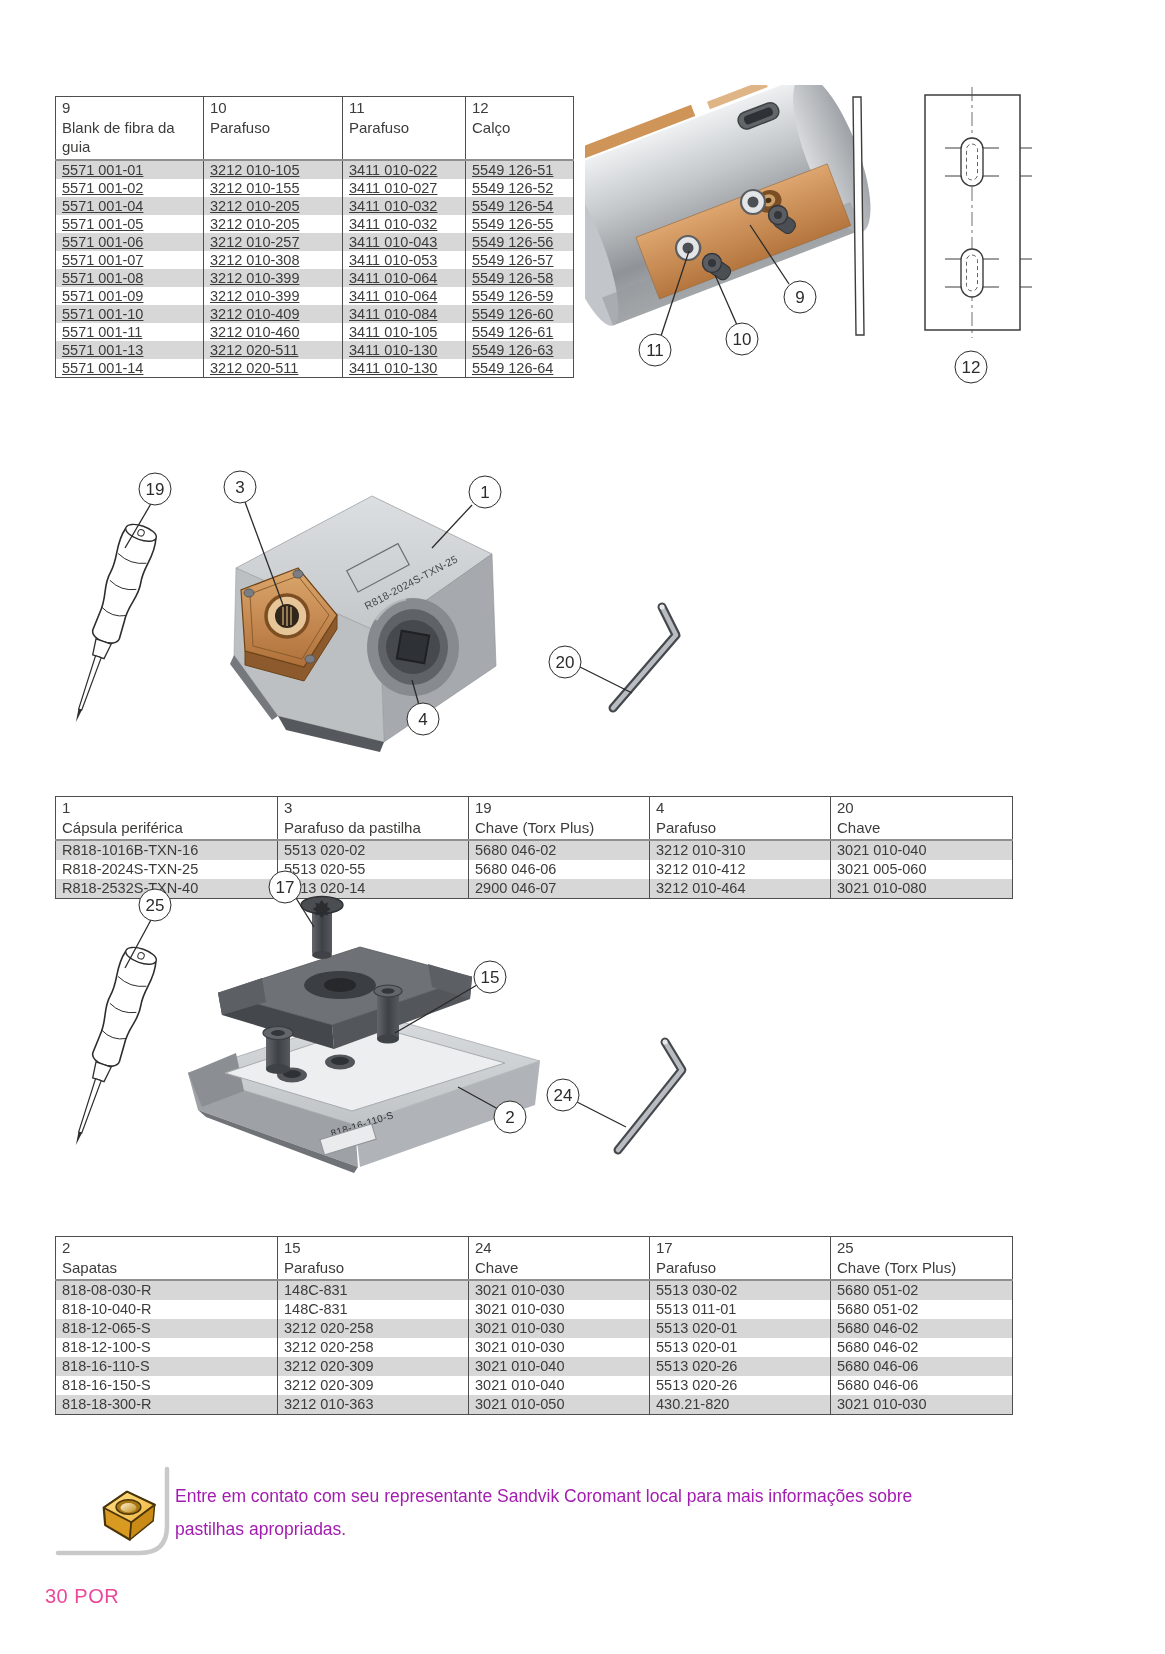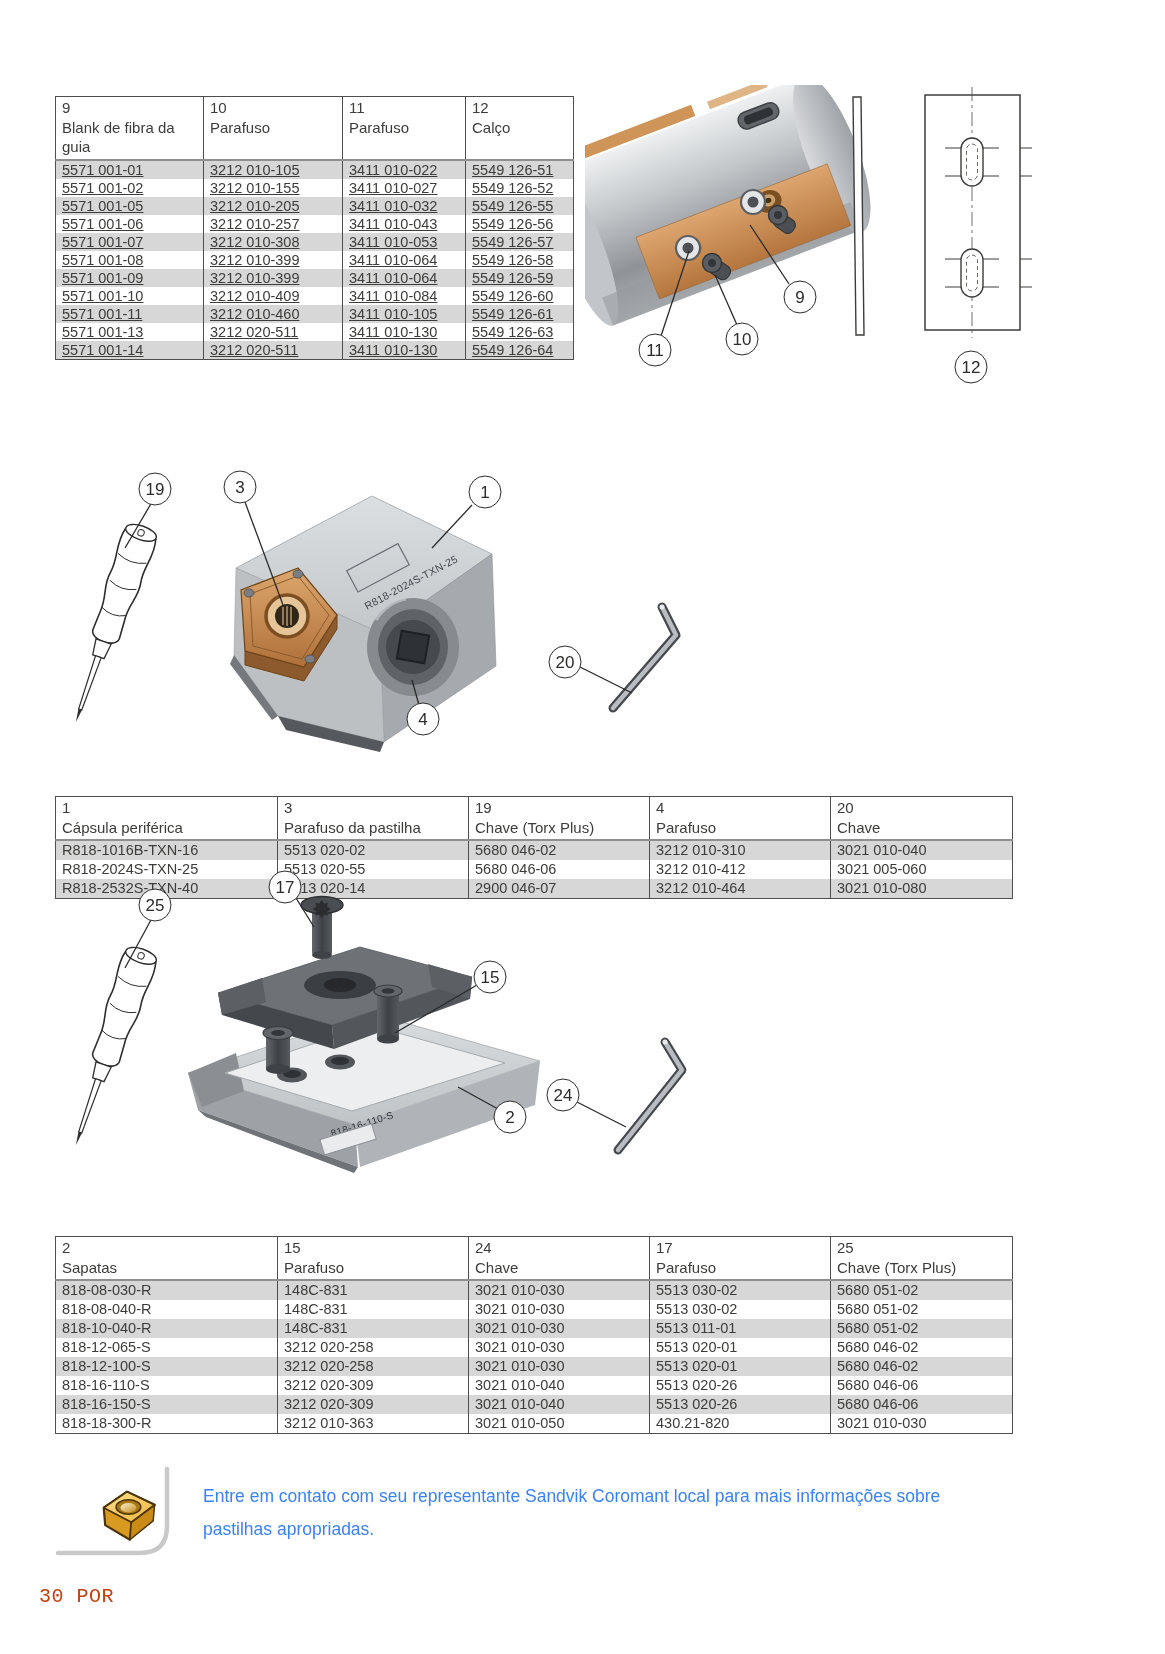--- a/index.html
+++ b/index.html
@@ -14,23 +14,23 @@
              padding:0 4px 0 6px;white-space:nowrap;overflow:hidden;}
   .dtable tbody tr:nth-child(odd) td{background:#d7d7d7;}
   #t1 td{height:18px;line-height:18px;text-decoration:underline;}
   #t2 td,#t3 td{height:19px;line-height:19px;}
   .diagram{position:absolute;}
   .callout{position:absolute;width:31px;height:31px;border:1.7px solid #2c2c2b;
            border-radius:50%;background:#fff;display:flex;align-items:center;
            justify-content:center;font-size:17px;color:#2c2c2b;
            transform:translate(-50%,-50%);z-index:5;}
   .note-line{position:absolute;left:175px;width:860px;font-size:17.5px;
-             line-height:24px;color:#3b82f6;margin-left:28px;}
-  .footer{position:absolute;left:39px;top:1585px;font-size:20px;
-          letter-spacing:.5px;color:#c2410c;font-family:Liberation Mono, monospace;}
+             line-height:24px;color:#a21caf;}
+  .footer{position:absolute;left:45px;top:1585px;font-size:20px;
+          letter-spacing:.5px;color:#ec4899;}
   svg text{font-family:"Liberation Sans", sans-serif;}
 </style>
 </head>
 <body>
 
 <div class="page">
 
   <table id="t1" class="dtable" style="left:55px;top:96px;width:518px;">
     <colgroup>
         <col style="width:148px">
@@ -63,20 +63,26 @@
           <td>5571 001-01</td>
           <td>3212 010-105</td>
           <td>3411 010-022</td>
           <td>5549 126-51</td>
         </tr>
         <tr>
           <td>5571 001-02</td>
           <td>3212 010-155</td>
           <td>3411 010-027</td>
           <td>5549 126-52</td>
+        </tr>
+        <tr>
+          <td>5571 001-04</td>
+          <td>3212 010-205</td>
+          <td>3411 010-032</td>
+          <td>5549 126-54</td>
         </tr>
         <tr>
           <td>5571 001-05</td>
           <td>3212 010-205</td>
           <td>3411 010-032</td>
           <td>5549 126-55</td>
         </tr>
         <tr>
           <td>5571 001-06</td>
           <td>3212 010-257</td>
@@ -213,27 +219,20 @@
           </th>
           <th>
             <div>25</div>
             <div>Chave (Torx Plus)</div>
           </th>
         </tr>
       </thead>
       <tbody>
         <tr>
           <td>818-08-030-R</td>
-          <td>148C-831</td>
-          <td>3021 010-030</td>
-          <td>5513 030-02</td>
-          <td>5680 051-02</td>
-        </tr>
-        <tr>
-          <td>818-08-040-R</td>
           <td>148C-831</td>
           <td>3021 010-030</td>
           <td>5513 030-02</td>
           <td>5680 051-02</td>
         </tr>
         <tr>
           <td>818-10-040-R</td>
           <td>148C-831</td>
           <td>3021 010-030</td>
           <td>5513 011-01</td>

